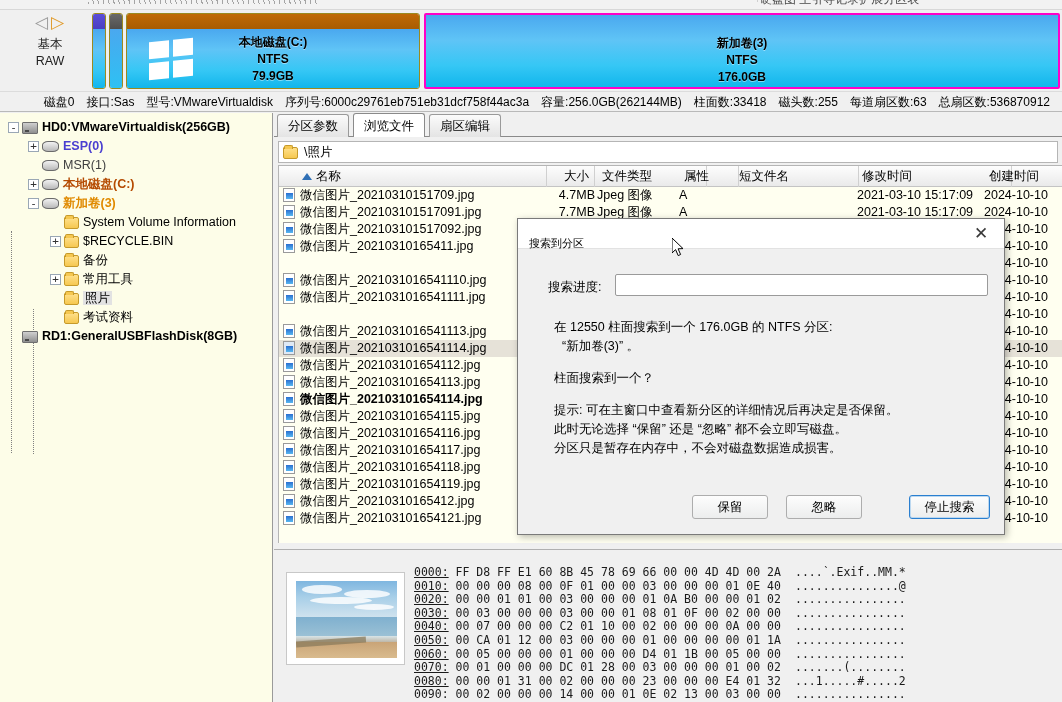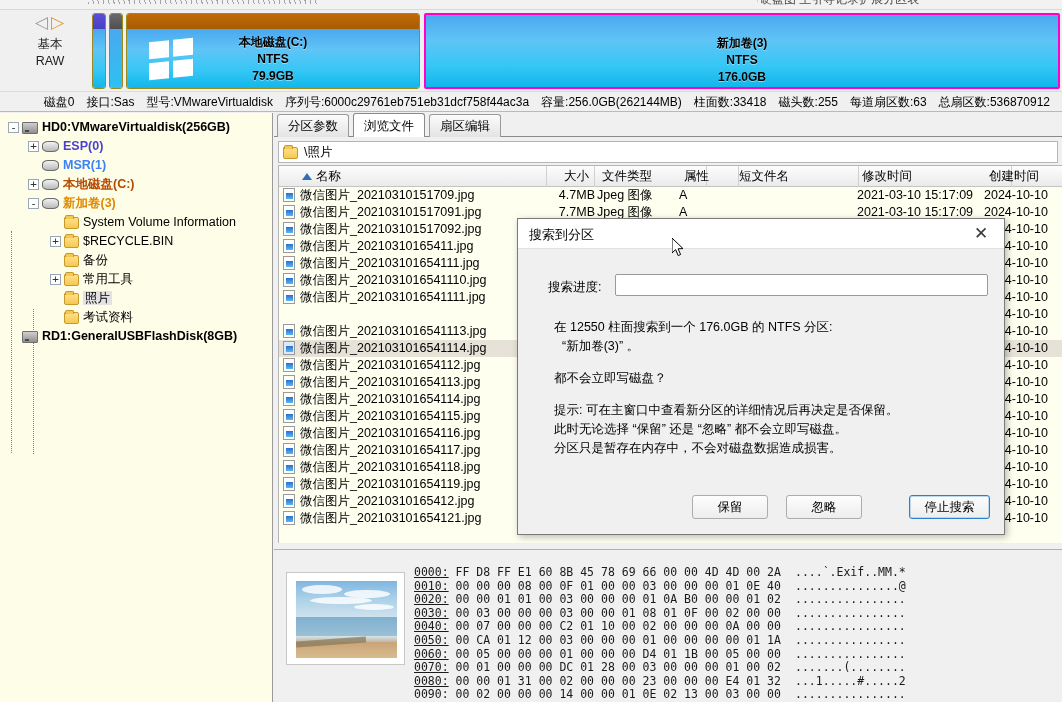--- a/index.html
+++ b/index.html
@@ -131,21 +131,21 @@
     content:""; position:absolute; left:0; top:-3px; width:7px; height:3px;
     background:#f6c851; border:1px solid #c69a2a; border-bottom:none;
     border-radius:2px 2px 0 0;
   }
   .tnode .txt{ vertical-align:middle; }
   .tnode.sel-txt .txt{ background:#e2e2e2; padding:0 2px; }
   .t-ind0{ padding-left:2px; }
   .t-ind1{ padding-left:22px; }
   .t-ind2{ padding-left:44px; }
   .c-esp{ color:#4a3fd0; font-weight:bold; }
-  .c-msr{ color:#3b82f6; font-weight:bold; }
+  .c-msr{ color:#404040; font-weight:normal; }
   .c-c{ color:#b54a00; font-weight:bold; }
   .c-new{ color:#e08a00; font-weight:bold; }
   .c-disk{ color:#000; font-weight:bold; }
   .c-norm{ color:#000; }
   .tree-guide{
     position:absolute; left:11px; top:118px; width:0; height:222px;
     border-left:1px dotted #808080;
   }
   .tree-guide2{
     position:absolute; left:33px; top:196px; width:0; height:145px;
@@ -269,21 +269,21 @@
   .dlg{
     position:absolute; left:517px; top:218px; width:488px; height:317px;
     background:#f0f0f0; border:1px solid #7a7a7a;
     box-shadow:2px 2px 7px rgba(0,0,0,.28);
   }
   .dlg-title{
     position:relative; height:30px; background:#fff;
     border-bottom:1px solid #e2e2e2;
   }
   .dlg-title .t{
-    position:absolute; left:11px; top:7px; font-size:13px; color:#000;
+    position:absolute; left:11px; top:17px; font-size:11px; color:#000;
   }
   .dlg-close{
     position:absolute; right:6px; top:3px; width:34px; height:24px;
     line-height:24px; text-align:center; font-size:17px; color:#3a3a3a;
     cursor:default;
   }
   .dlg-body{ position:relative; height:286px; }
   .lbl-progress{
     position:absolute; left:30px; top:30px; font-size:12.5px;
   }
@@ -449,21 +449,20 @@
         <div class="frow">
           <div class="cell" style="left: 4px; width: 250px;"><span class="ico-jpg"></span><span>微信图片_20210310165411.jpg</span></div>
           <div class="cell" style="left: 236px; width: 80px; text-align: right;"></div>
           <div class="cell" style="left: 318px; width: 110px;"></div>
           <div class="cell" style="left: 400px; width: 60px;"></div>
           <div class="cell" style="left: 455px; width: 125px;"></div>
           <div class="cell" style="left: 578px; width: 155px;"></div>
           <div class="cell" style="left: 705px; width: 120px;">2024-10-10</div>
         </div>
         <div class="frow">
-          <div class="cell" style="left: 4px; width: 250px;"><span class="ico-jpg"></span><span>微信图片_202103101654111.jpg</span></div>
           <div class="cell" style="left: 236px; width: 80px; text-align: right;"></div>
           <div class="cell" style="left: 318px; width: 110px;"></div>
           <div class="cell" style="left: 400px; width: 60px;"></div>
           <div class="cell" style="left: 455px; width: 125px;"></div>
           <div class="cell" style="left: 578px; width: 155px;"></div>
           <div class="cell" style="left: 705px; width: 120px;">2024-10-10</div>
         </div>
         <div class="frow">
           <div class="cell" style="left: 4px; width: 250px;"><span class="ico-jpg"></span><span>微信图片_2021031016541110.jpg</span></div>
           <div class="cell" style="left: 236px; width: 80px; text-align: right;"></div>
@@ -520,21 +519,21 @@
         <div class="frow">
           <div class="cell" style="left: 4px; width: 250px;"><span class="ico-jpg"></span><span>微信图片_202103101654113.jpg</span></div>
           <div class="cell" style="left: 236px; width: 80px; text-align: right;"></div>
           <div class="cell" style="left: 318px; width: 110px;"></div>
           <div class="cell" style="left: 400px; width: 60px;"></div>
           <div class="cell" style="left: 455px; width: 125px;"></div>
           <div class="cell" style="left: 578px; width: 155px;"></div>
           <div class="cell" style="left: 705px; width: 120px;">2024-10-10</div>
         </div>
         <div class="frow">
-          <div class="cell" style="left: 4px; width: 250px;"><span class="ico-jpg"></span><span>微信图片_202103101654114.jpg</span></div>
+          <div class="cell" style="left: 4px; width: 250px; font-weight: bold;"><span class="ico-jpg"></span><span>微信图片_202103101654114.jpg</span></div>
           <div class="cell" style="left: 236px; width: 80px; text-align: right;"></div>
           <div class="cell" style="left: 318px; width: 110px;"></div>
           <div class="cell" style="left: 400px; width: 60px;"></div>
           <div class="cell" style="left: 455px; width: 125px;"></div>
           <div class="cell" style="left: 578px; width: 155px;"></div>
           <div class="cell" style="left: 705px; width: 120px;">2024-10-10</div>
         </div>
         <div class="frow">
           <div class="cell" style="left: 4px; width: 250px;"><span class="ico-jpg"></span><span>微信图片_202103101654115.jpg</span></div>
           <div class="cell" style="left: 236px; width: 80px; text-align: right;"></div>
@@ -630,21 +629,21 @@
   </div>
   <div class="dlg-body">
     <div class="lbl-progress">搜索进度:</div>
     <div class="progress-box">
       <span></span>
     </div>
     <div class="dlg-text">
       <div>在 12550 柱面搜索到一个 176.0GB 的 NTFS 分区:</div>
       <div class="l2">“新加卷(3)” 。</div>
       <div class="gap"></div>
-      <div>都不会立即写磁盘？</div>
+      <div>柱面搜索到一个？</div>
       <div class="gap"></div>
       <div>提示: 可在主窗口中查看新分区的详细情况后再决定是否保留。</div>
       <div>此时无论选择 “保留” 还是 “忽略” 都不会立即写磁盘。</div>
       <div>分区只是暂存在内存中，不会对磁盘数据造成损害。</div>
     </div>
     <div class="dlg-btns">
       <div class="dbtn b1">保留</div>
       <div class="dbtn b2">忽略</div>
       <div class="dbtn b3">停止搜索</div>
     </div>

